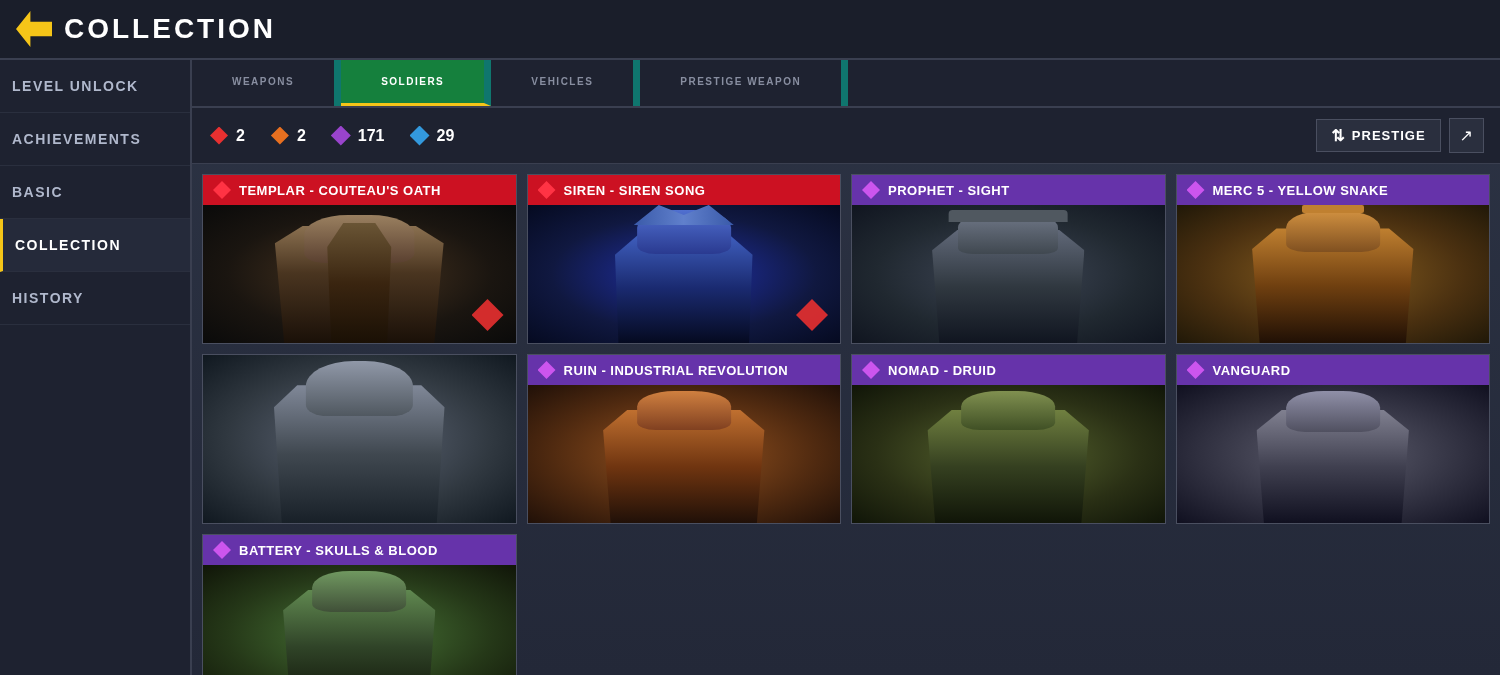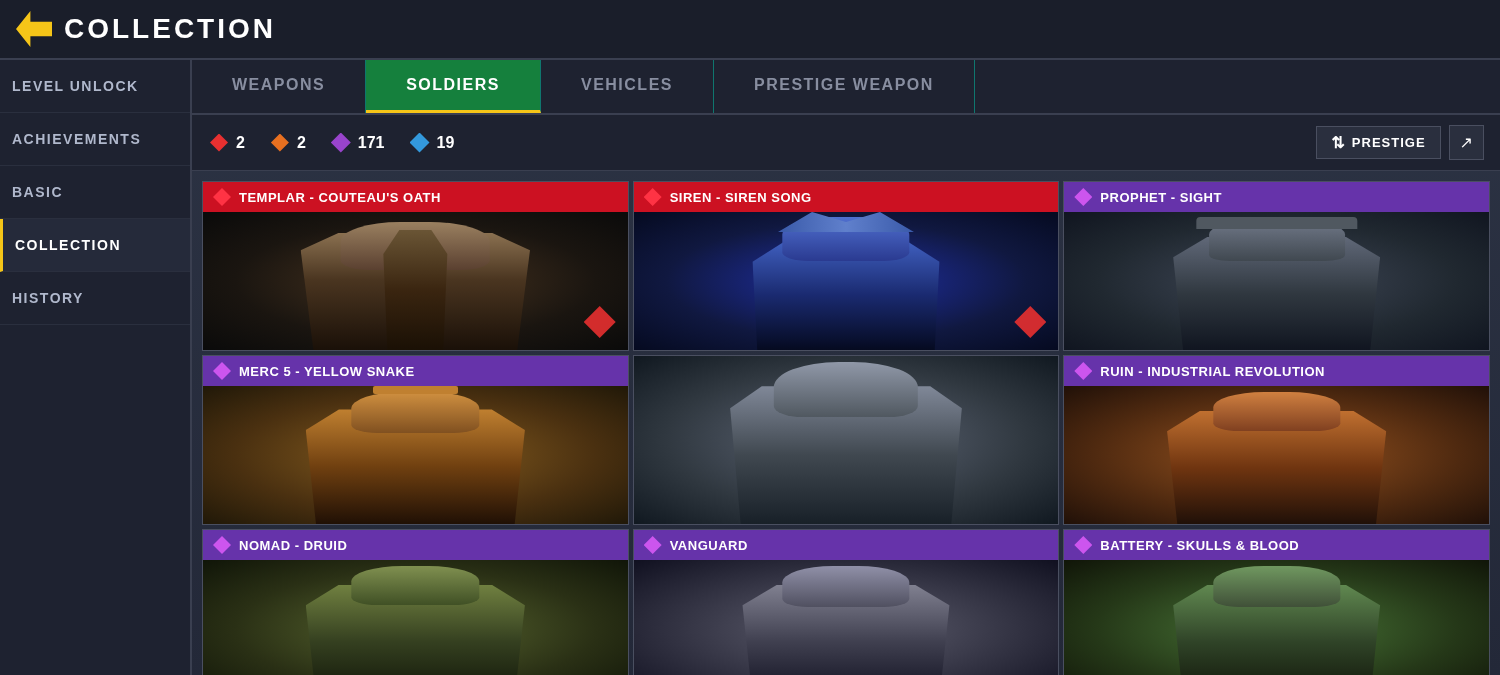--- a/index.html
+++ b/index.html
@@ -83,26 +83,26 @@
 
     
     .tabs {
       display: flex;
       background: #1e2230;
       border-bottom: 2px solid #3a3f50;
     }
     .tab {
       padding: 16px 40px;
       color: #888ea0;
-      font-size: 16px;
+      font-size: 10px;
       font-weight: 700;
       letter-spacing: 1.5px;
       text-transform: uppercase;
       cursor: pointer;
-      border-right: 1px solid #0f766e;
+      border-right: 7px solid #0f766e;
     }
     .tab.active {
       color: white;
       border-bottom: 3px solid #f5c518;
       background: #15803d;
     }
 
     
     .filter-bar {
       display: flex;
@@ -157,23 +157,23 @@
       font-size: 18px;
       cursor: pointer;
     }
 
     
     .soldiers-grid {
       flex: 1;
       overflow-y: auto;
       padding: 10px 10px 10px 10px;
       display: grid;
-      grid-template-columns: repeat(3, 1fr);
+      grid-template-columns: repeat(4, 1fr);
       grid-auto-rows: 170px;
-      gap: 4px;
+      gap: 10px;
     }
     .soldiers-grid::-webkit-scrollbar { width: 6px; }
     .soldiers-grid::-webkit-scrollbar-track { background: #1e2230; }
     .soldiers-grid::-webkit-scrollbar-thumb { background: #4a4f60; }
 
     
     .soldier-card {
       background: #3a3f52;
       border: 1px solid #4a4f60;
       display: flex;
@@ -350,21 +350,21 @@
       <div class="filter-item">
         <div class="filter-icon">
           <div style="width:20px;height:20px;background:#9944cc;clip-path:polygon(50% 0%,100% 50%,50% 100%,0% 50%)"></div>
         </div>
         <span>171</span>
       </div>
       <div class="filter-item">
         <div class="filter-icon">
           <div style="width:20px;height:20px;background:#3399dd;clip-path:polygon(50% 0%,100% 50%,50% 100%,0% 50%)"></div>
         </div>
-        <span>19</span>
+        <span>29</span>
       </div>
       <div class="filter-spacer"></div>
       <div class="filter-actions">
         <button class="sort-btn">
           <span class="sort-icon">⇅</span>
           <span>PRESTIGE</span>
         </button>
         <button class="share-btn">
           <span style="font-size:16px;">↗</span>
         </button>

